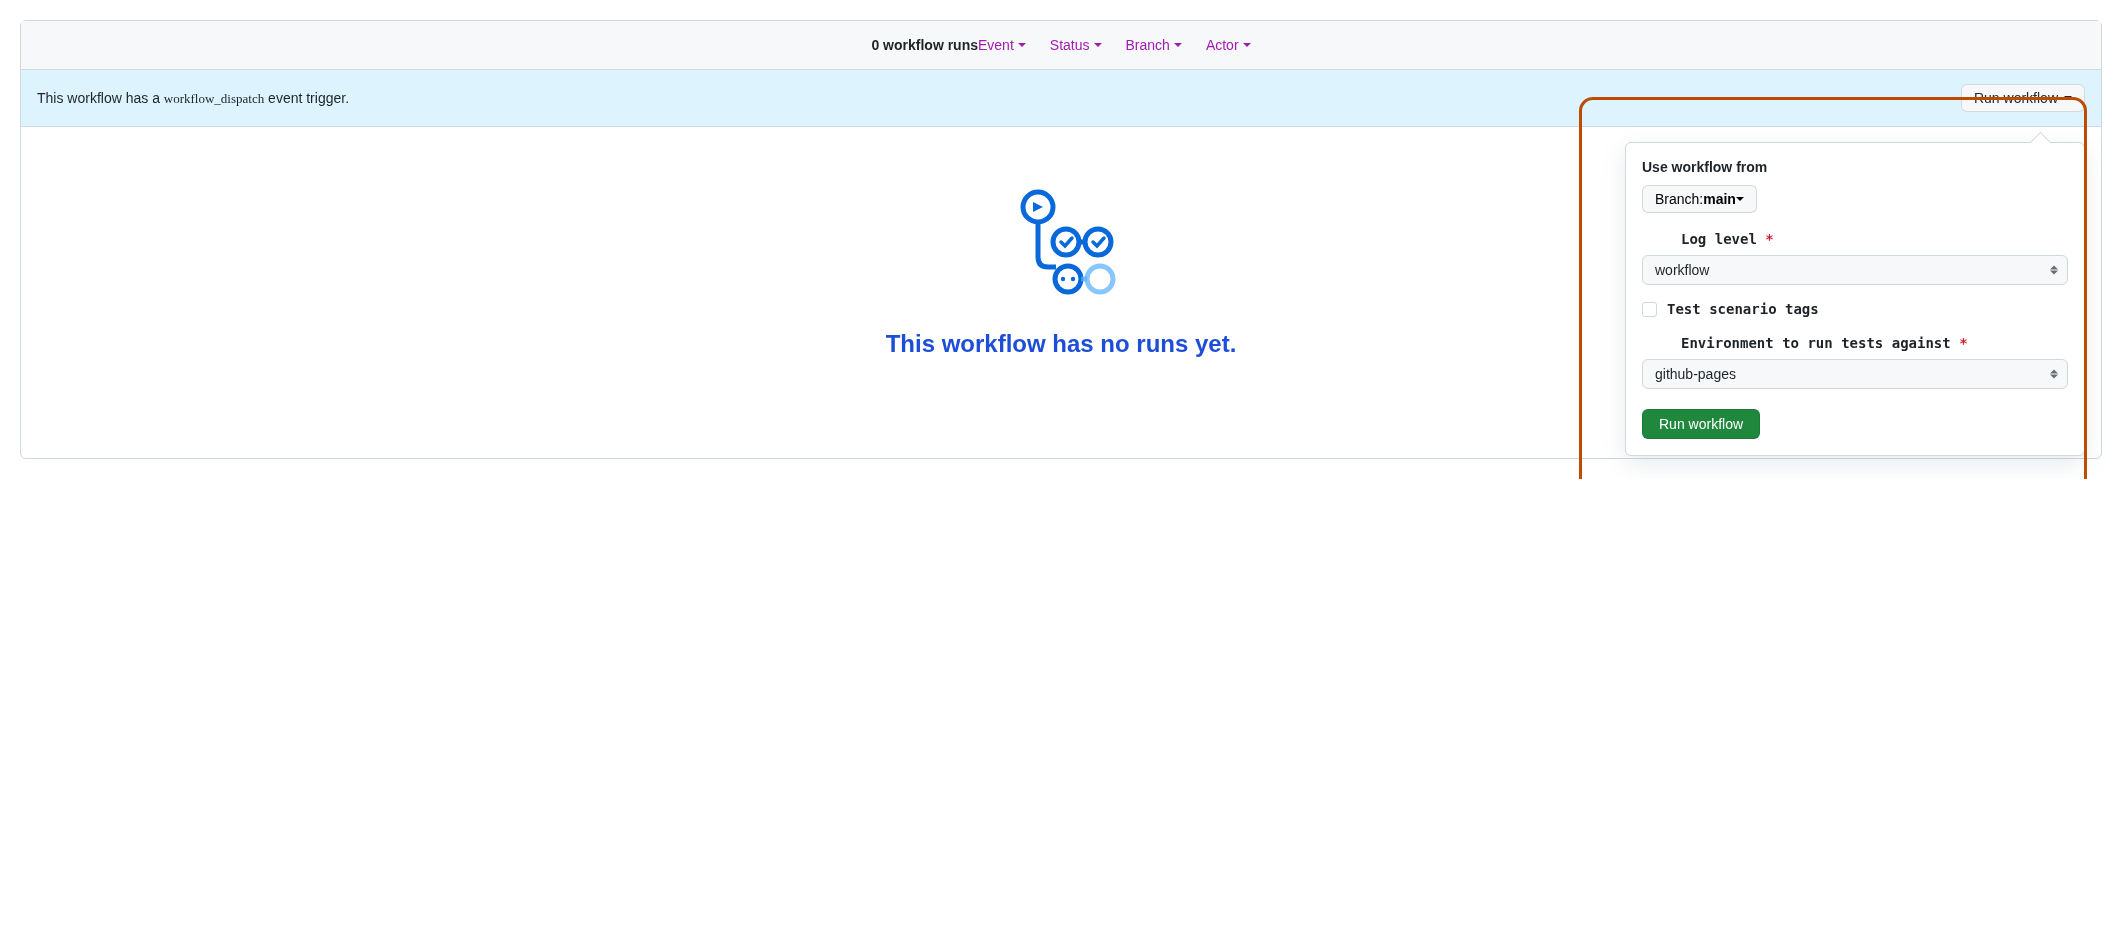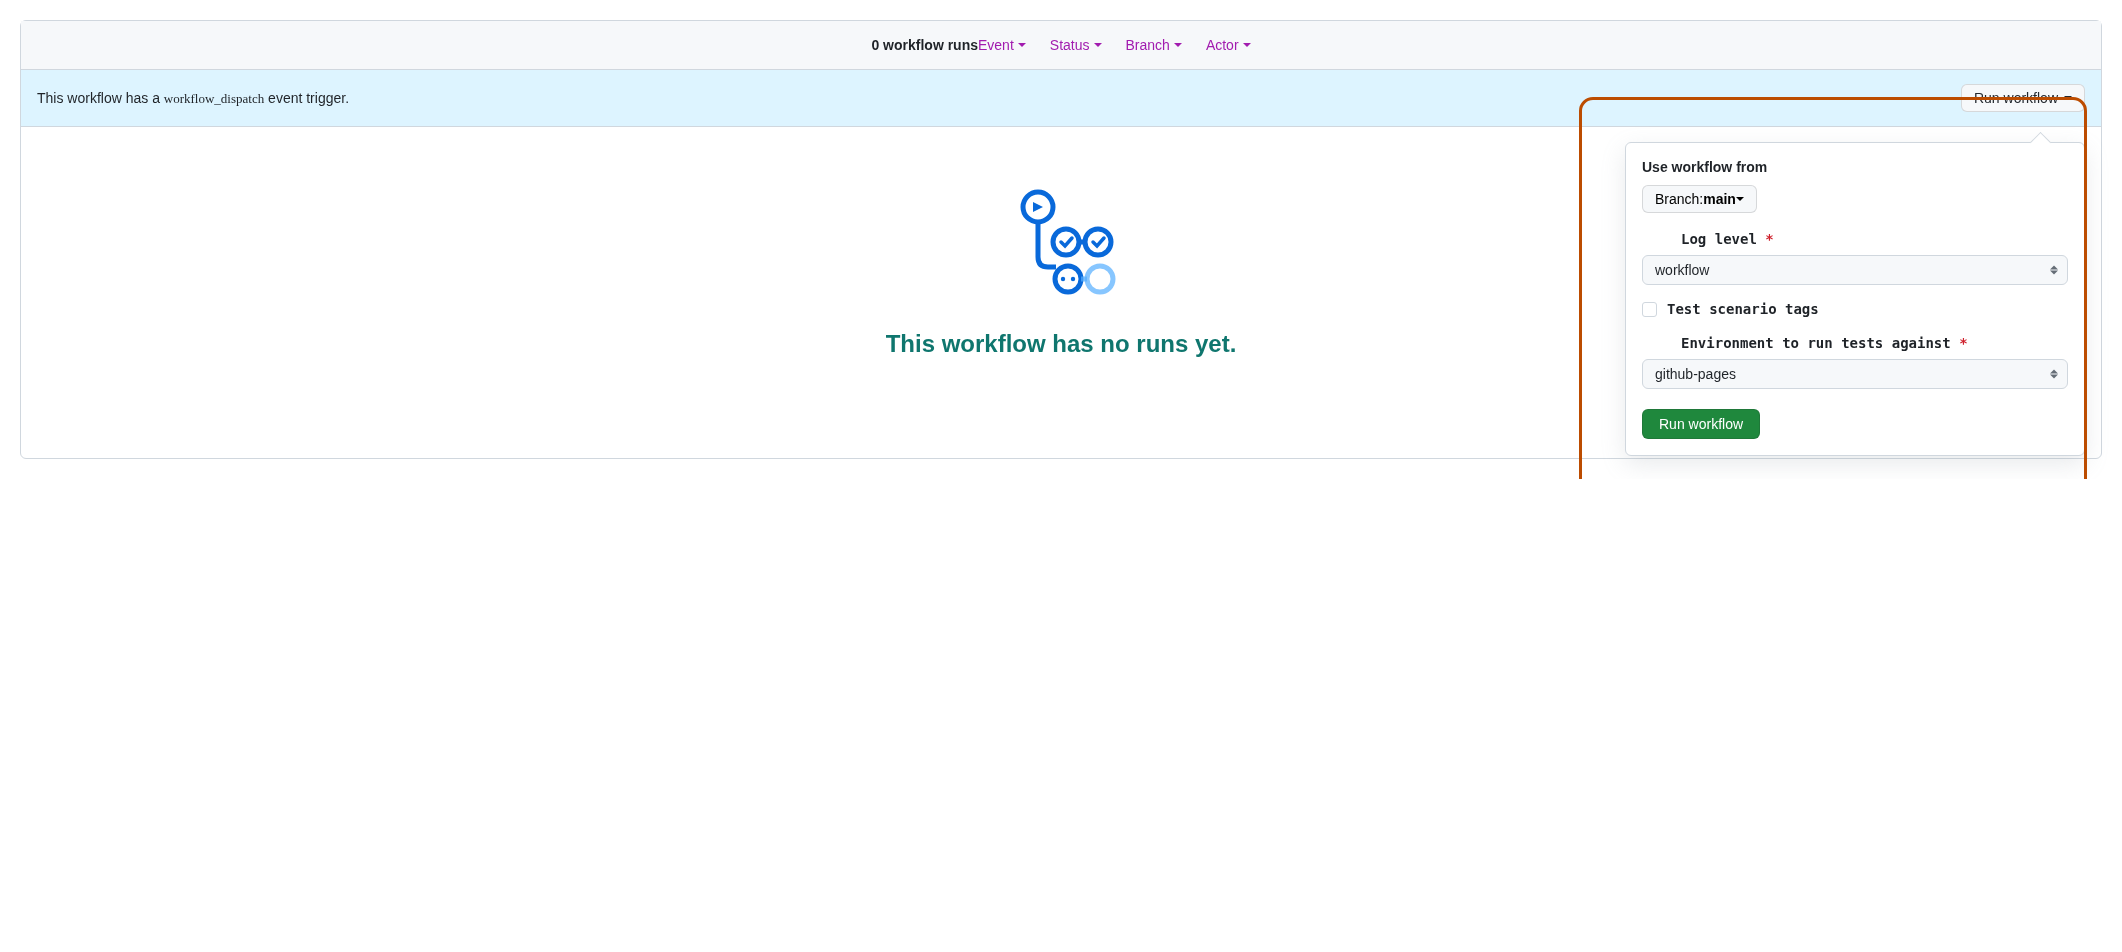--- a/index.html
+++ b/index.html
@@ -90,21 +90,21 @@
       position: relative;
     }
     .workflow-icon {
       margin: 0 auto 30px;
       width: 110px;
       height: 110px;
     }
     .empty-heading {
       font-size: 24px;
       font-weight: 600;
-      color: #0f766e;
+      color: #1d4ed8;
     }
     .highlight-box {
       position: absolute;
       top: 76px;
       right: 14px;
       width: 508px;
       height: 530px;
       border: 3px solid #bc4c00;
       border-radius: 14px;
       pointer-events: none;

